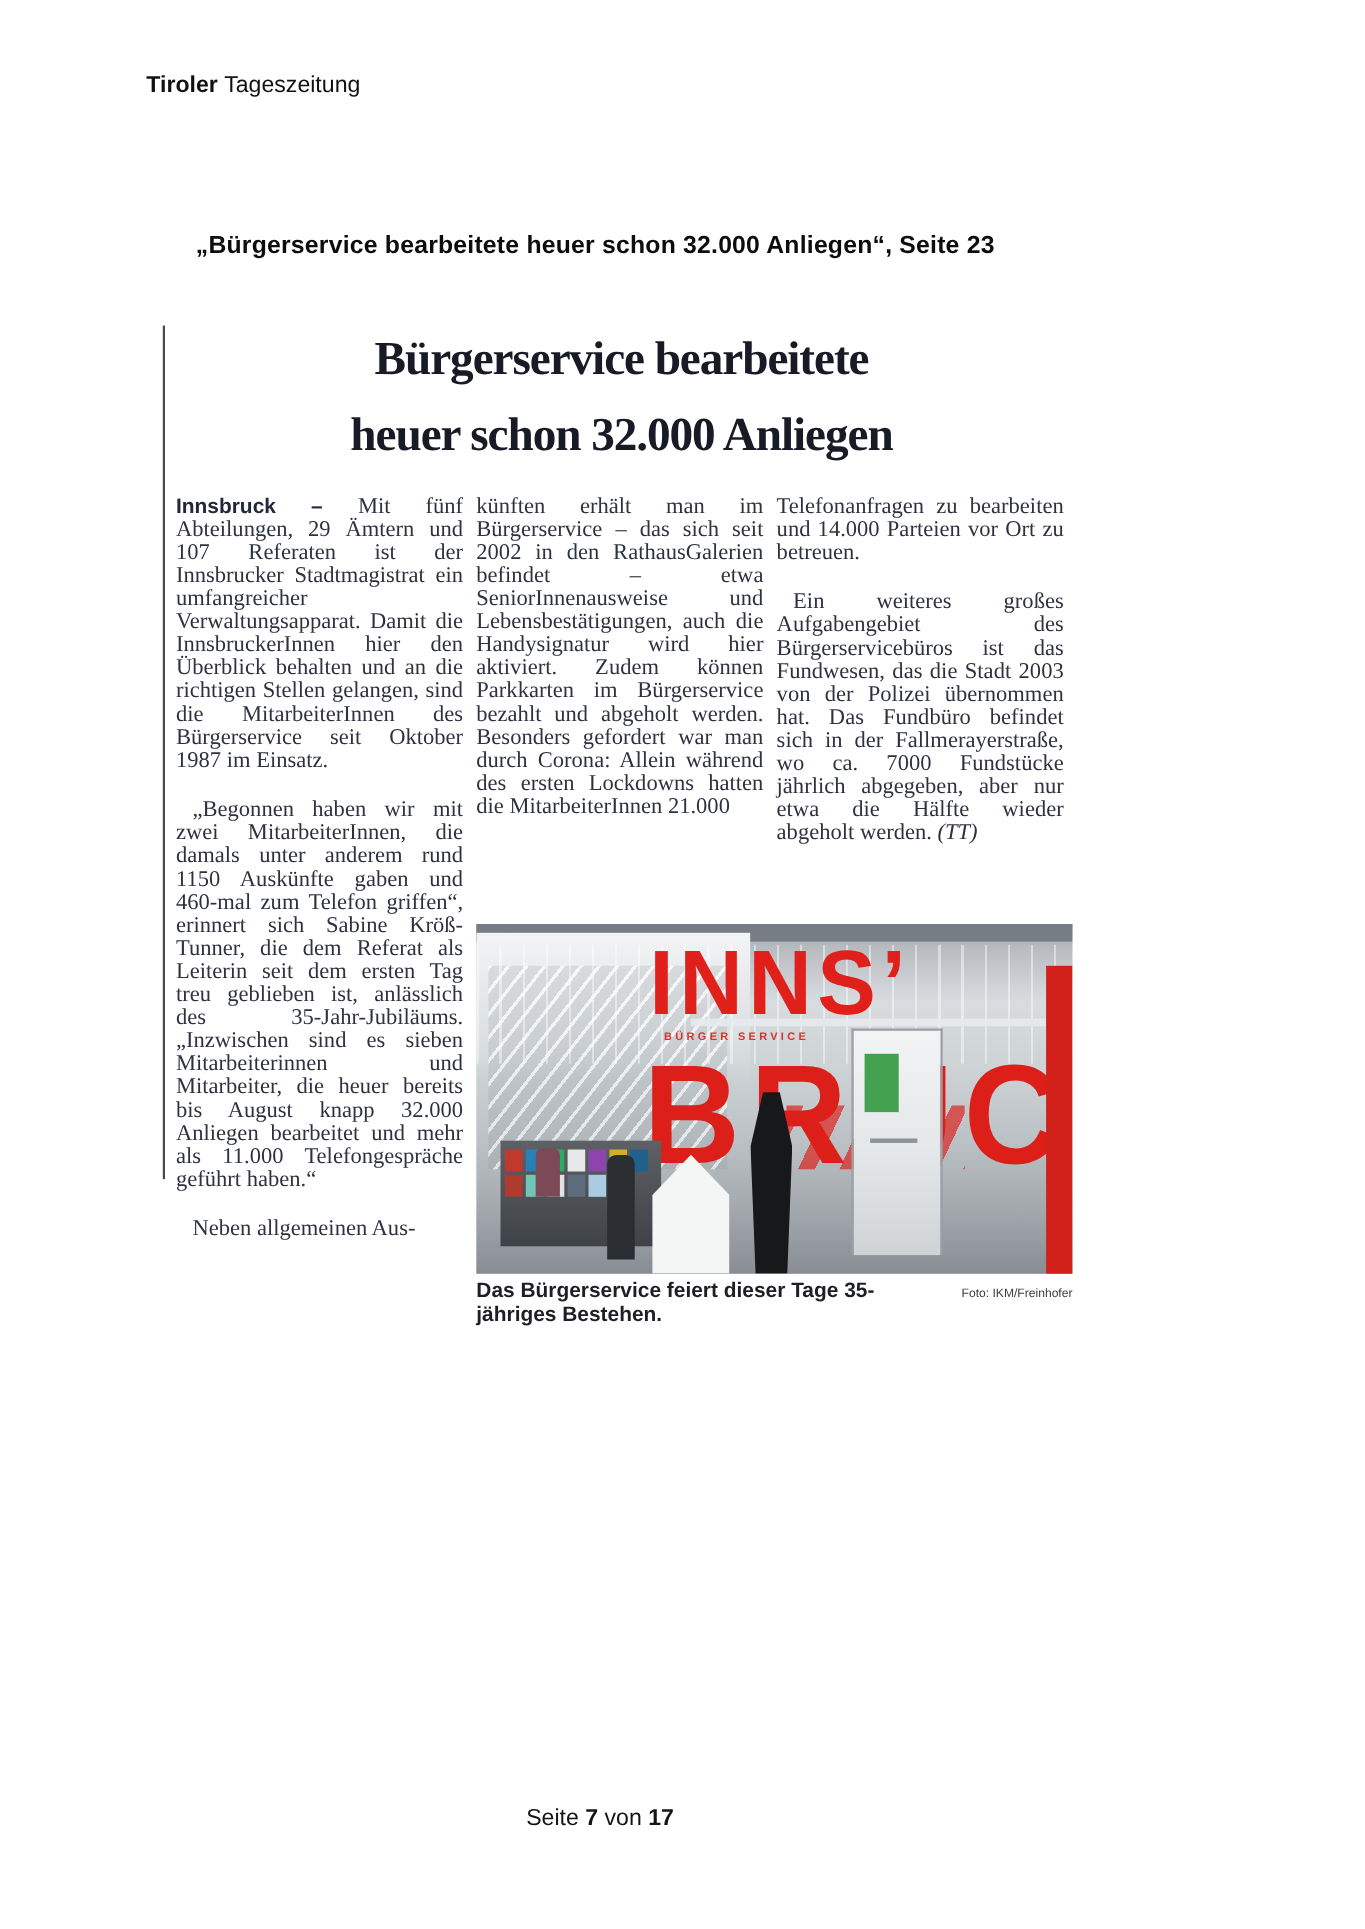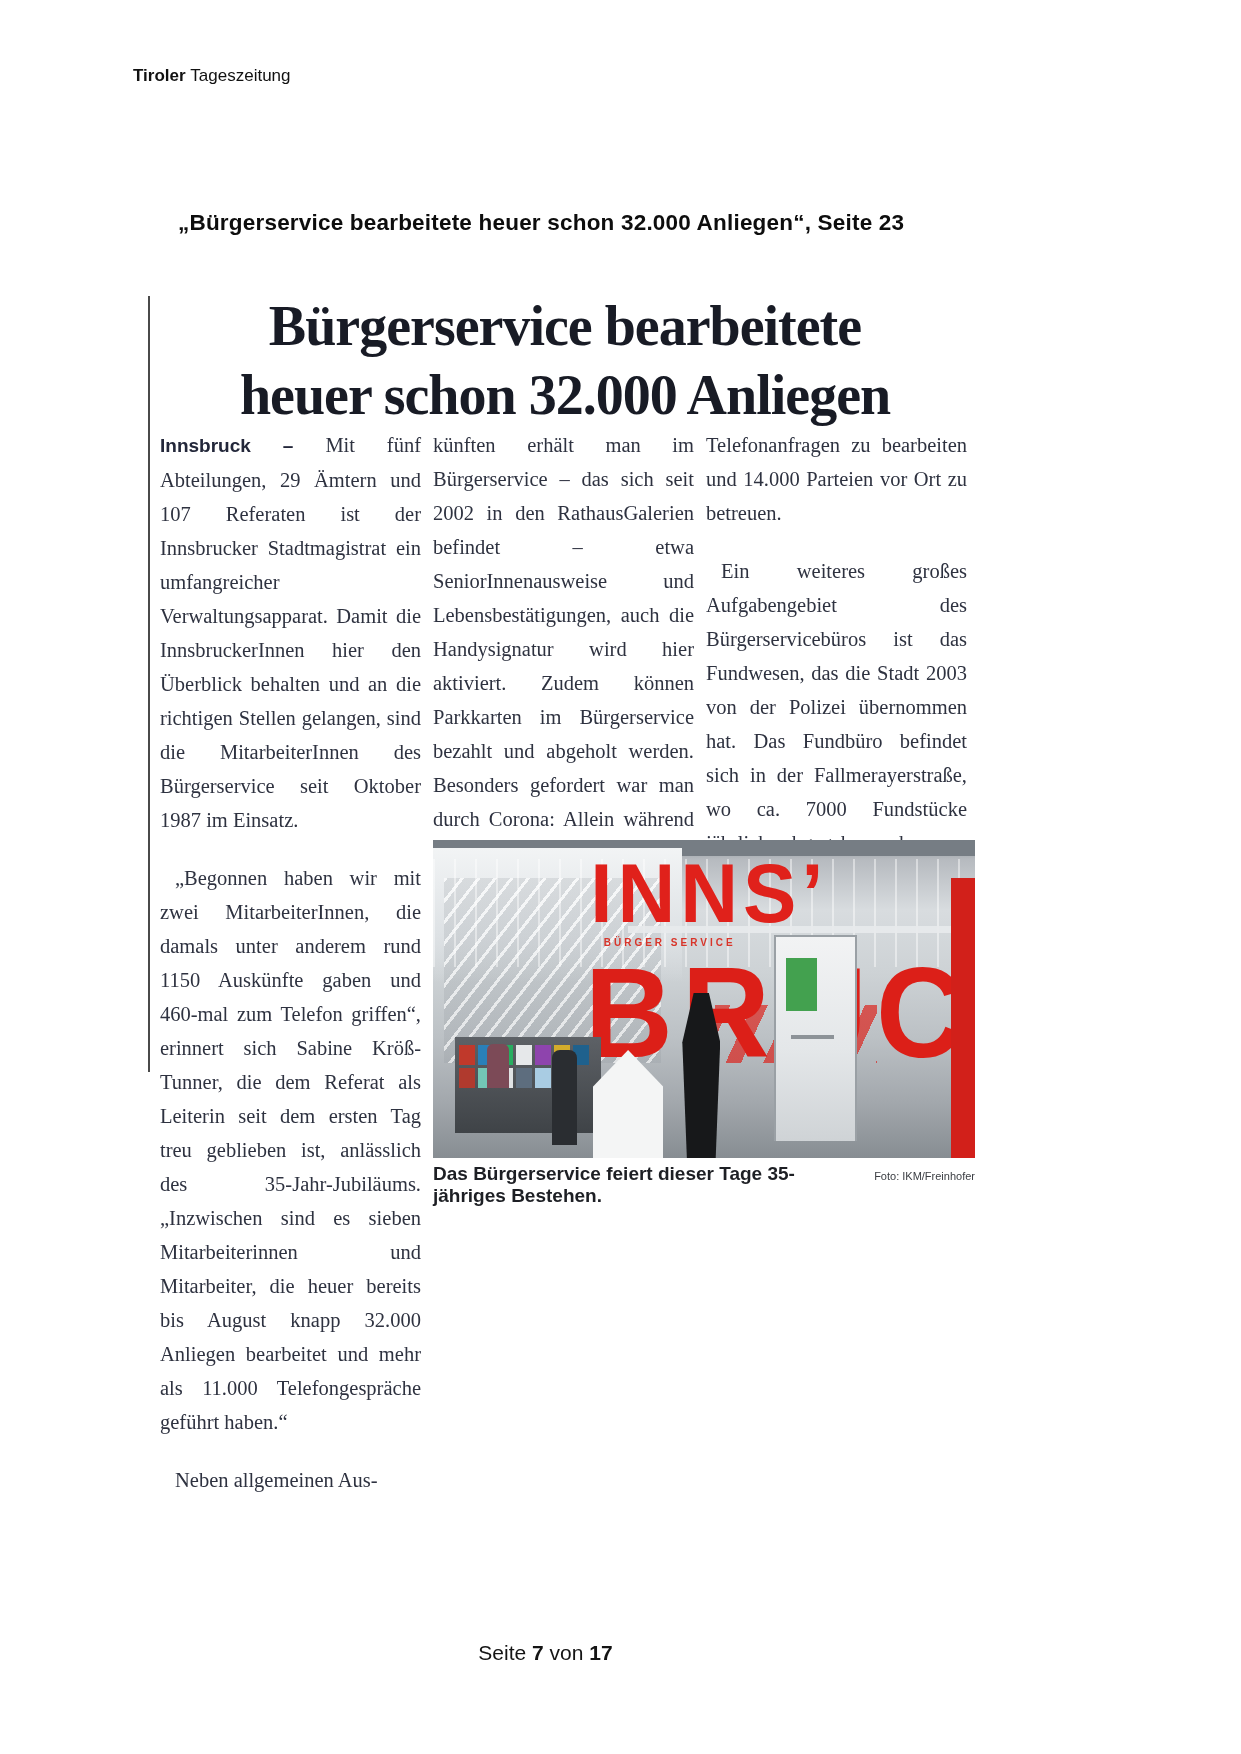--- a/index.html
+++ b/index.html
@@ -1,36 +1,36 @@
 <!DOCTYPE html>
 <html><head>
 <meta charset="utf-8">
 <style>
   html,body{margin:0;padding:0;background:#ffffff;}
   .page{position:relative;width:1241px;height:1754px;background:#ffffff;overflow:hidden;
         font-family:"Liberation Sans",sans-serif;color:#1a1a1a;}
 
   
-  .brand{position:absolute;left:133px;top:66px;font-size:17px;color:#111;}
+  .brand{position:absolute;left:133px;top:66px;font-size:21px;color:#111;}
   .brand .b{font-weight:bold;}
 
   
   .doc-heading{position:absolute;left:133px;top:210px;width:980px;
                font-size:22.5px;font-weight:bold;color:#0d0d0d;letter-spacing:.2px;margin-left:45px;}
 
   
   .vrule{position:absolute;left:148px;top:296px;width:2px;height:776px;background:#4a4a4a;}
 
   .headline{position:absolute;left:152px;top:292px;width:826px;margin:0;
             font-family:"Liberation Serif",serif;font-weight:bold;color:#181b25;
-            font-size:56px;line-height:69px;text-align:center;letter-spacing:-1px;}
+            font-size:43px;line-height:69px;text-align:center;letter-spacing:-1px;}
   .headline span{display:block;}
 
-  .col{position:absolute;top:428px;width:261px;
-       font-family:"Liberation Serif",serif;font-size:20.5px;line-height:34px;
+  .col{position:absolute;top:450px;width:261px;
+       font-family:"Liberation Serif",serif;font-size:20.5px;line-height:21px;
        color:#2e3240;text-align:justify;}
   .col p{margin:0;}
   .col p.ind{text-indent:15px;margin-top:24px;}
   .col .lead{font-family:"Liberation Sans",sans-serif;font-weight:bold;color:#23273a;font-size:19px;}
   .col .tt{font-style:italic;}
   .col1{left:160px;}
   .col2{left:433px;}
   .col3{left:706px;}
 
   

